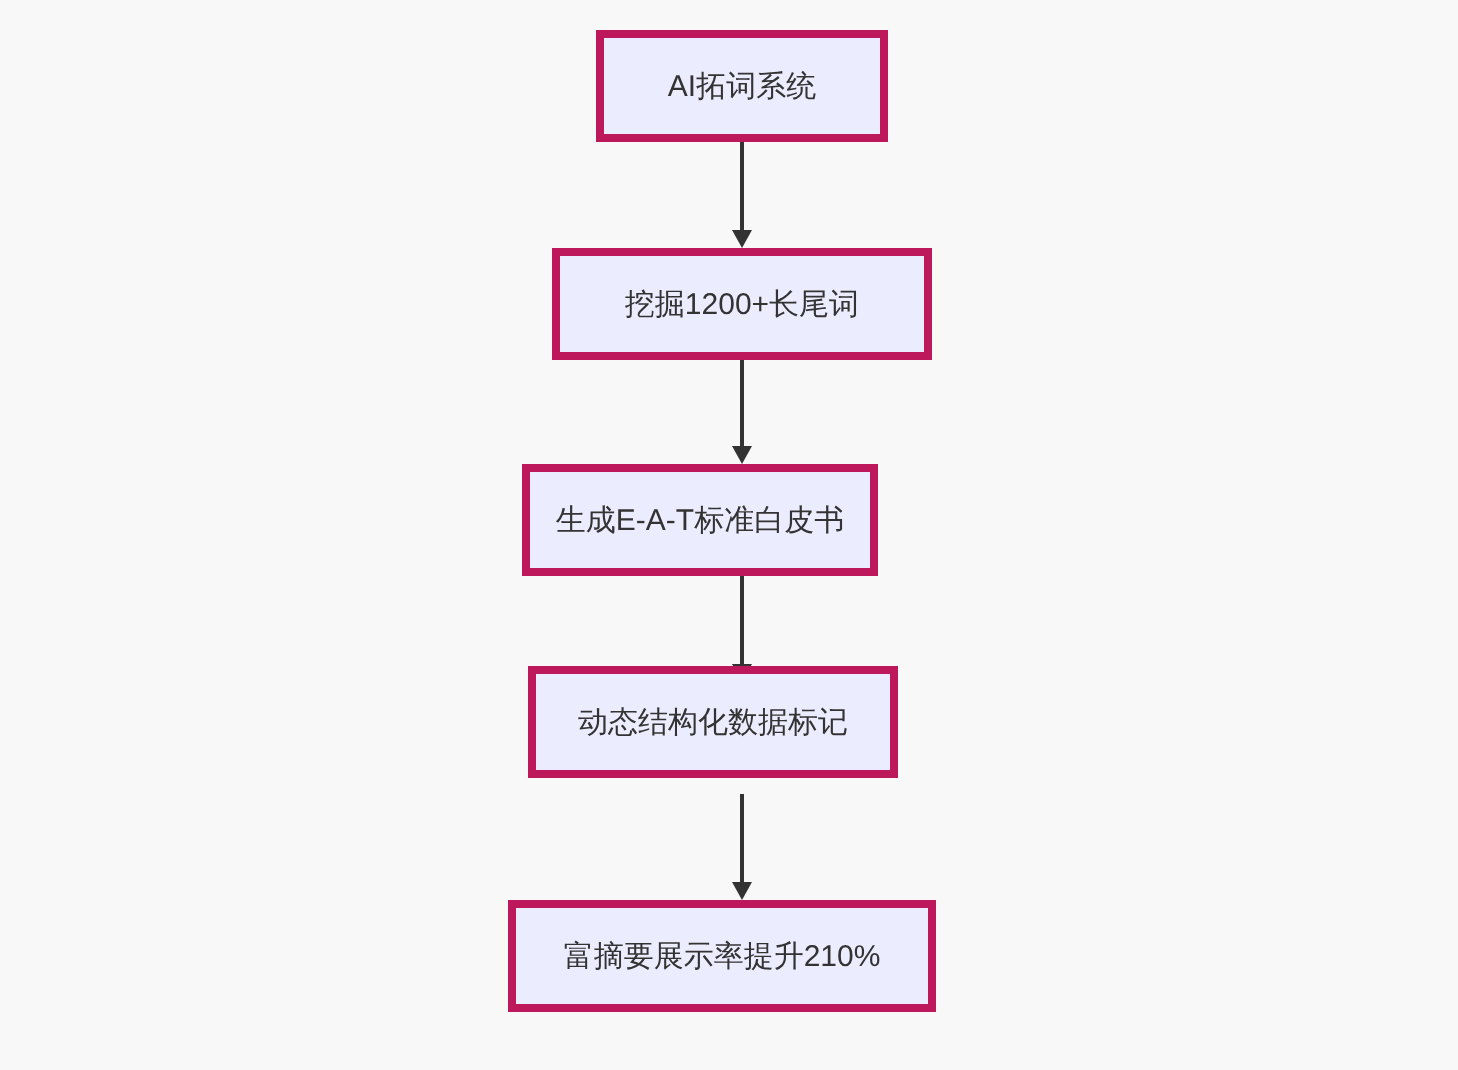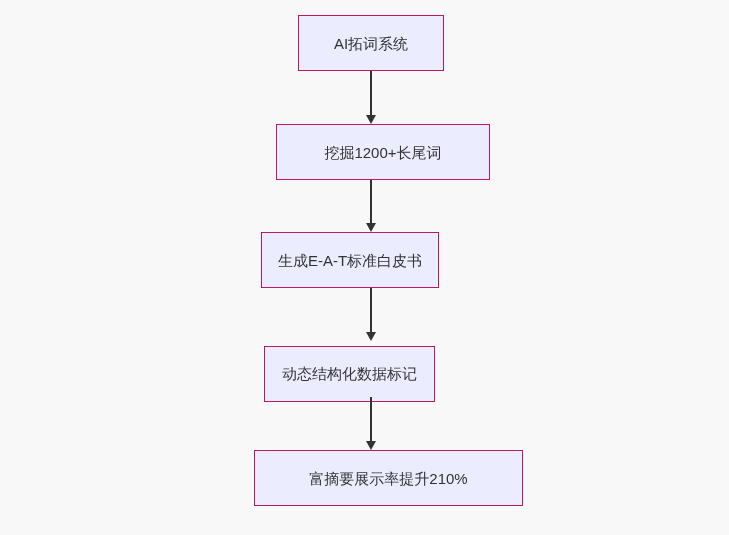--- a/index.html
+++ b/index.html
@@ -13,37 +13,37 @@
     width: 729px;
     height: 535px;
     background: #f8f8f8;
     overflow: hidden;
   }
   .flow-node {
     position: absolute;
     box-sizing: border-box;
     height: 56px;
     background: #ECECFF;
-    border: 1px solid #be185d;
+    border: 4px solid #be185d;
     display: flex;
     align-items: center;
     justify-content: center;
   }
   .flow-node .node-label {
     color: #333333;
     font-size: 15px;
     line-height: 1;
     white-space: nowrap;
     text-align: center;
   }
   .n1 { left: 298px; top: 15px;  width: 146px; }
-  .n2 { left: 276px; top: 124px; width: 214px; }
+  .n2 { left: 276px; top: 124px; width: 190px; }
   .n3 { left: 261px; top: 232px; width: 178px; }
-  .n4 { left: 264px; top: 346px; width: 171px; font-family: Liberation Serif, serif; }
-  .n5 { left: 254px; top: 450px; width: 269px; align-items: center; }
+  .n4 { left: 264px; top: 333px; width: 185px; }
+  .n5 { left: 254px; top: 450px; width: 214px; align-items: center; }
 
   .flow-arrow {
     position: absolute;
     left: 366px;   
     width: 10px;
   }
   .a1 { top: 71px;  height: 53px; }
   .a2 { top: 180px; height: 52px; }
   .a3 { top: 288px; height: 53px; }
   .a4 { top: 397px; height: 53px; }

